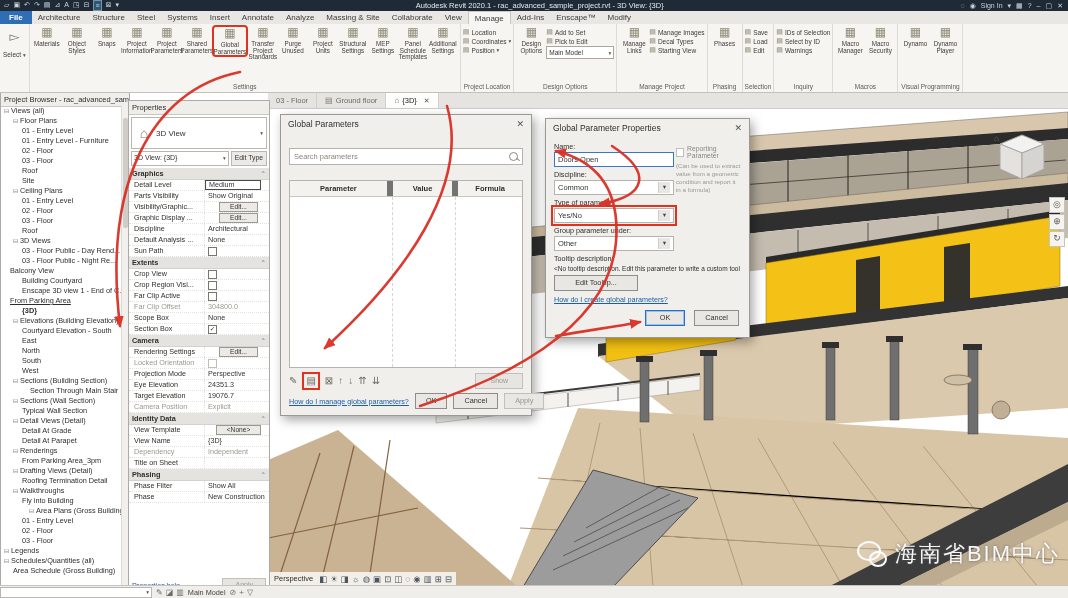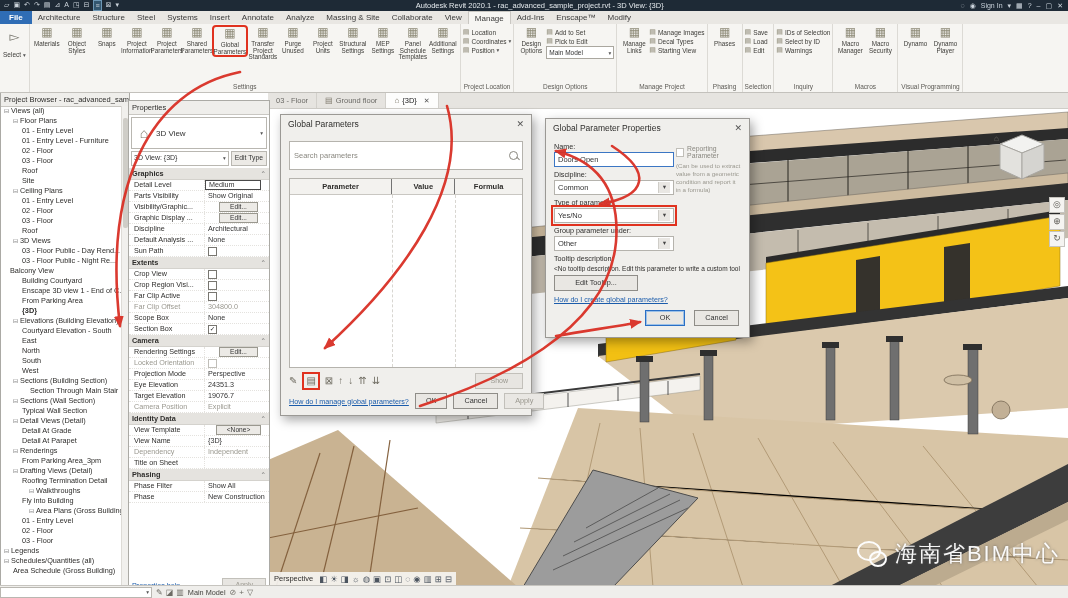--- a/index.html
+++ b/index.html
@@ -98,27 +98,27 @@
              display:flex;align-items:center;font-size:7.3px;color:#44433f;z-index:31}
   #statusleft{padding-left:5px;flex:1}
   #statusright{display:flex;align-items:center;gap:4px;padding-right:8px}
   #worksetbox{width:150px;height:9px;background:#fff;border:1px solid #b9b7b1;display:flex;justify-content:flex-end;align-items:center}
   .sbicon{font-size:8px;color:#6d6b64}
   
   .dlg{position:absolute;background:#f0efec;border:1px solid #9b9995;box-shadow:3px 4px 10px rgba(0,0,0,.35);font-size:8px}
   .dtitle{height:18px;display:flex;align-items:center;justify-content:space-between;padding:0 7px;font-size:8.5px;color:#2e2d2b}
   .dclose{color:#555;font-size:9px}
   #gpdlg{left:280px;top:114px;width:250px;height:300px;z-index:22;display:flex;flex-direction:column}
-  #gpsearch{margin:8px 8px;height:15px;background:#fff;border:1px solid #b5b3ad;display:flex;align-items:center;justify-content:space-between;padding:6px 4px}
+  #gpsearch{margin:15px 8px;height:15px;background:#fff;border:1px solid #b5b3ad;display:flex;align-items:center;justify-content:space-between;padding:0 4px}
   #gpsearch .ph{color:#8a8880;font-size:7.5px}
   .mag{width:7px;height:7px;border:1.4px solid #8a8880;border-radius:50%;position:relative}
   .mag::after{content:"";position:absolute;left:6px;top:6px;width:4px;height:1.4px;background:#8a8880;transform:rotate(45deg)}
   #gptable{margin:0 8px;flex:1;background:#fff;border:1px solid #b5b3ad;position:relative;display:flex;flex-direction:column}
   #gphead{display:flex;height:15px;background:#f3f2ef;border-bottom:1px solid #c9c7c2}
-  .gpcol{font-size:7.5px;font-weight:bold;line-height:15px;text-align:center;border-right:1px solid #737373;color:#2e2d2b}
+  .gpcol{font-size:7.5px;font-weight:bold;line-height:15px;text-align:center;border-right:6px solid #737373;color:#2e2d2b}
   .gpcol:nth-child(1){width:44%}.gpcol:nth-child(2){width:27%}.gpcol:nth-child(3){width:29%;border-right:none}
   #gpbody{flex:1;position:relative}
   #gpbody .colline{position:absolute;top:0;bottom:0;border-left:1px dashed #d8d6d1}
   #gptools{display:flex;align-items:center;gap:5px;margin:4px 8px 0;height:18px}
   .gpicon{font-size:10px;color:#6e6b60;line-height:14px}
   .redbox{border:2px solid #e0321f;padding:0 2px;line-height:14px}
   #gpshow{margin-left:auto;background:#e7e5e1;border:1px solid #c2c0ba;color:#9a988f;font-size:7px;height:14px;line-height:13px;padding:0 14px}
   #gpfoot{display:flex;align-items:center;margin:3px 8px 6px;gap:6px}
   .dlink{font-size:7.2px;color:#1b5cab;text-decoration:underline;white-space:nowrap}
   .dbtn{background:#e9e7e3;border:1px solid #8f8d88;font-size:7.3px;height:14px;line-height:13px;padding:0 10px;text-align:center}
@@ -461,21 +461,21 @@
       </div>
       <div class="titem" style="padding-left: 9px;">
         <span class="tlabel">Balcony View</span>
       </div>
       <div class="titem" style="padding-left: 21px;">
         <span class="tlabel">Building Courtyard</span>
       </div>
       <div class="titem" style="padding-left: 21px;">
         <span class="tlabel">Enscape 3D view 1 - End of C...</span>
       </div>
-      <div class="titem" style="padding-left: 21px;">
+      <div class="titem" style="padding-left: 9px; text-decoration: underline;">
         <span class="tlabel">From Parking Area</span>
       </div>
       <div class="titem bold" style="padding-left: 21px;">
         <span class="tlabel">{3D}</span>
       </div>
       <div class="titem" style="padding-left: 12px;">
         <span class="expander">⊟</span>
         <span class="tlabel">Elevations (Building Elevation)</span>
       </div>
       <div class="titem" style="padding-left: 21px;">
@@ -524,21 +524,21 @@
       <div class="titem" style="padding-left: 21px;">
         <span class="tlabel">From Parking Area_3pm</span>
       </div>
       <div class="titem" style="padding-left: 12px;">
         <span class="expander">⊟</span>
         <span class="tlabel">Drafting Views (Detail)</span>
       </div>
       <div class="titem" style="padding-left: 21px;">
         <span class="tlabel">Roofing Termination Detail</span>
       </div>
-      <div class="titem" style="padding-left: 28px;">
+      <div class="titem" style="padding-left: 12px;">
         <span class="expander">⊟</span>
         <span class="tlabel">Walkthroughs</span>
       </div>
       <div class="titem" style="padding-left: 21px;">
         <span class="tlabel">Fly into Building</span>
       </div>
       <div class="titem" style="padding-left: 28px;">
         <span class="expander">⊟</span>
         <span class="tlabel">Area Plans (Gross Building)</span>
       </div>

